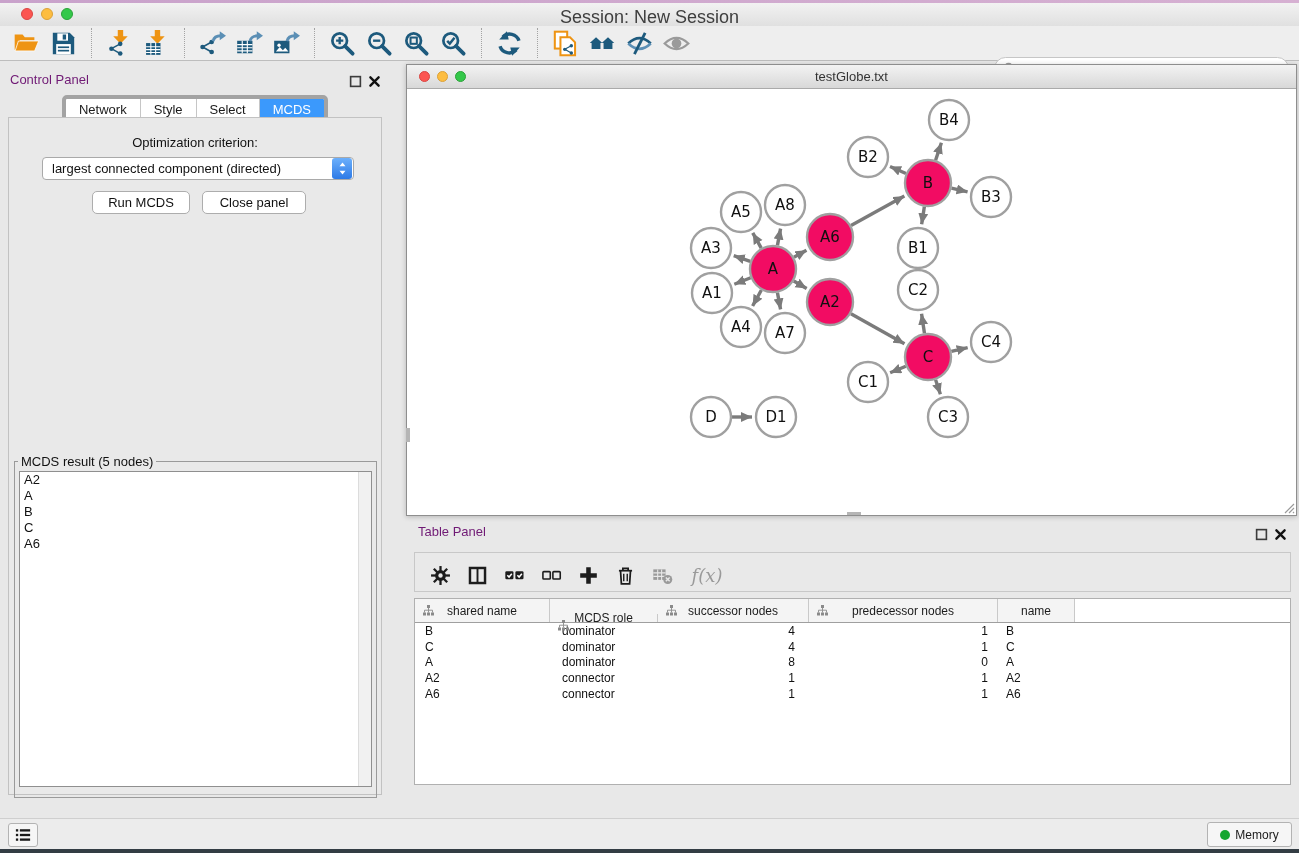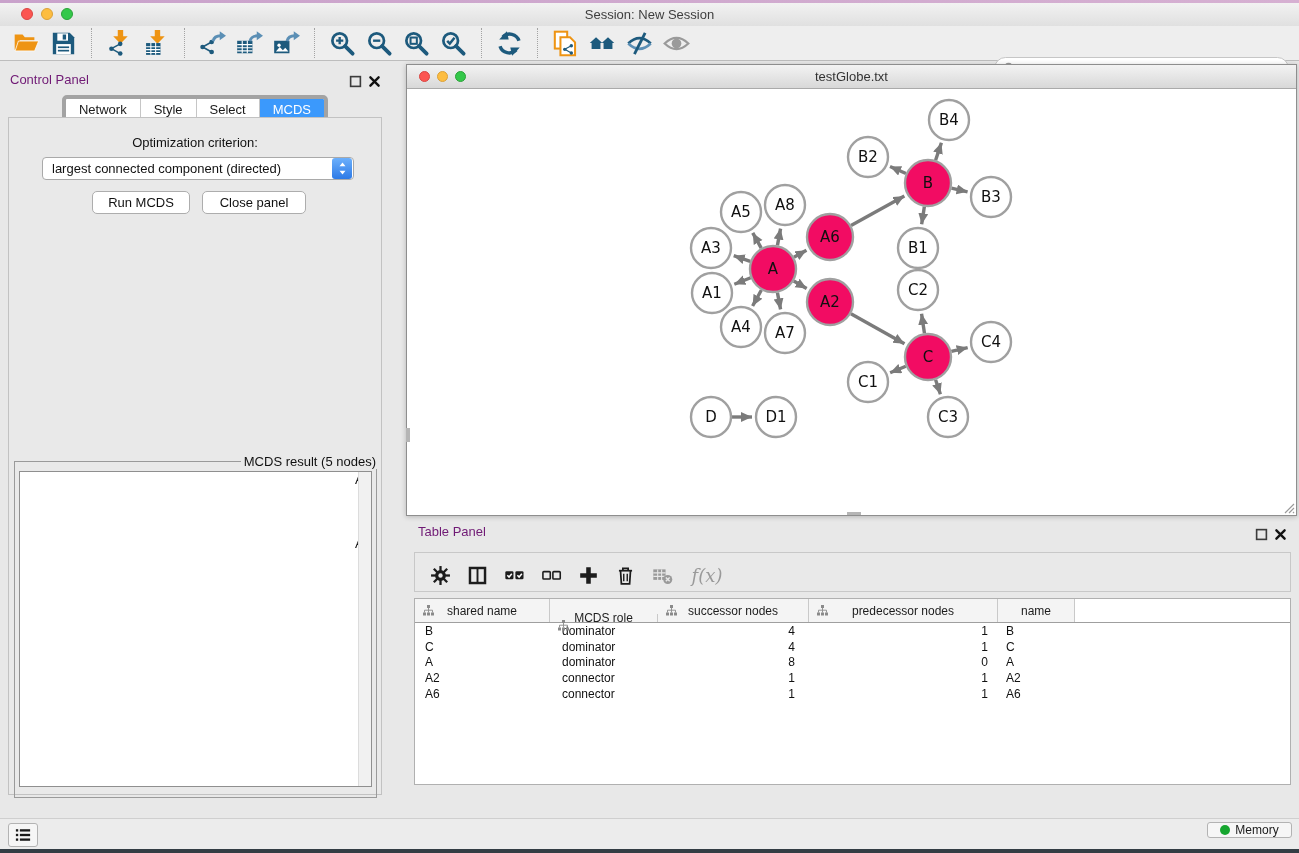--- a/index.html
+++ b/index.html
@@ -6,21 +6,21 @@
   html,body { background:#555; }
   body { font-family:"Liberation Sans","DejaVu Sans",sans-serif; }
   #stage { position:relative; width:1299px; height:853px; background:#e8e8e8; overflow:hidden; }
   .abs { position:absolute; }
 
   
   #top-strip { left:0; top:0; width:100%; height:3px; background:linear-gradient(90deg,#c9a2cb,#d6b0d2); }
   #titlebar { left:0; top:3px; width:100%; height:23px;
     background:linear-gradient(#f2f2f2,#e0e0e0); }
   #titlebar .title { position:absolute; left:0; right:0; top:4px; text-align:center;
-    font-size:13px; color:#3e3e3e; }
+    font-size:18px; color:#3e3e3e; }
   .tl { position:absolute; width:12px; height:12px; border-radius:50%; }
   .tl.red    { background:#fc5551; border:1px solid #d94643; }
   .tl.yellow { background:#fdbd40; border:1px solid #dba138; }
   .tl.green  { background:#34c84a; border:1px solid #2ba239; }
 
   #toolbar { left:0; top:26px; width:100%; height:35px; background:#eeeeee;
     border-bottom:1px solid #bdbdbd; display:flex; align-items:center; padding-left:8px; }
   .tbtn { width:37px; height:31px; display:flex; align-items:center; justify-content:center; }
   .tbtn svg { width:27px; height:27px; }
   .tb-sep { width:1px; height:30px; border-left:1px dotted #a3a3a3; margin:0 9px; }
@@ -45,21 +45,21 @@
   #opt-label { position:absolute; left:0; right:0; top:17px; text-align:center; font-size:13px; color:#111; }
   #criterion { position:absolute; left:33px; top:39px; width:312px; height:23px; background:#fff;
     border:1px solid #a9a9a9; border-radius:4px; display:flex; align-items:center; }
   #criterion .val { flex:1; font-size:13px; color:#111; padding-left:9px; white-space:nowrap; }
   #criterion .stepper { width:20px; height:21px; border-radius:3px; margin-right:1px;
     background:linear-gradient(#6cb0fc,#2d7ae6); display:flex; align-items:center; justify-content:center; }
   #criterion .stepper svg { width:9px; height:15px; }
   .cbtn { position:absolute; top:73px; height:23px; background:#fff; border:1px solid #adadad;
     border-radius:5px; font-size:13px; color:#111; display:flex; align-items:center; justify-content:center; }
   #mcds-fieldset { position:absolute; left:5px; top:336px; width:363px; height:344px;
-    border:1px solid #9a9a9a;text-align:right; }
+    border:1px solid #9a9a9a; }
   #mcds-fieldset legend { font-size:13px; color:#111; margin-left:3px; padding:0 3px; }
   #mcds-list { position:absolute; left:4px; right:4px; top:2px; bottom:4px; background:#fff;
     border:1px solid #8f8f8f; overflow:hidden; }
   #mcds-list .scroll { position:absolute; top:0; right:0; bottom:0; width:13px;
     background:#f1f1f1; border-left:1px solid #dcdcdc; }
   #mcds-list .item { font-size:13px; color:#111; height:16px; line-height:16px; padding-left:4px; }
 
   
   #network-window { left:406px; top:64px; width:891px; height:452px; background:#fff;
     border:1px solid #8e8e8e; box-shadow:0 1px 5px rgba(0,0,0,.22); }
@@ -88,21 +88,21 @@
   .hcell.filler { background:#fff; border-right:none; }
   .trow { display:flex; height:15.7px; align-items:center; }
   .tcell { font-size:12px; color:#111; white-space:nowrap; overflow:hidden; }
   #table-tabs { position:absolute; left:0; right:0; top:267px; text-align:center; }
 
   
   #statusbar { left:0; top:818px; width:100%; height:31px; background:#ececec; border-top:1px solid #cfcfcf; }
   #menu-btn { position:absolute; left:8px; top:4px; width:30px; height:24px; background:#f6f6f6;
     border:1px solid #b3b3b3; border-radius:3px; display:flex; align-items:center; justify-content:center; }
   #menu-btn svg { width:18px; height:16px; }
-  #memory-btn { position:absolute; right:7px; top:3px; width:85px; height:16px; background:#f6f6f6;
+  #memory-btn { position:absolute; right:7px; top:3px; width:85px; height:25px; background:#f6f6f6;
     border:1px solid #b3b3b3; border-radius:3px; display:flex; align-items:center; justify-content:center; gap:5px; }
   #memory-btn .dot { width:10px; height:10px; border-radius:50%; background:#15a62f; }
   #memory-btn .lbl { font-size:12px; color:#1a1a1a; }
   #bottom-strip { left:0; top:849px; width:100%; height:4px; background:#333d44; }
 </style>
 </head>
 <body>
 
 <div id="stage">
 

